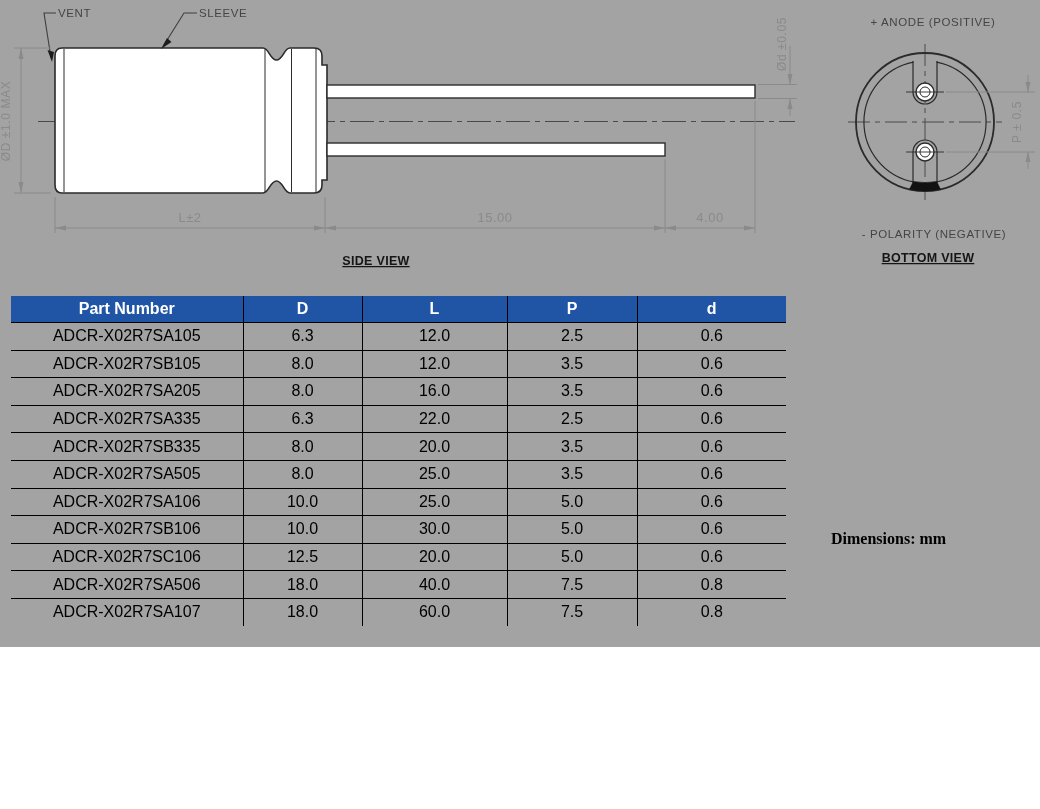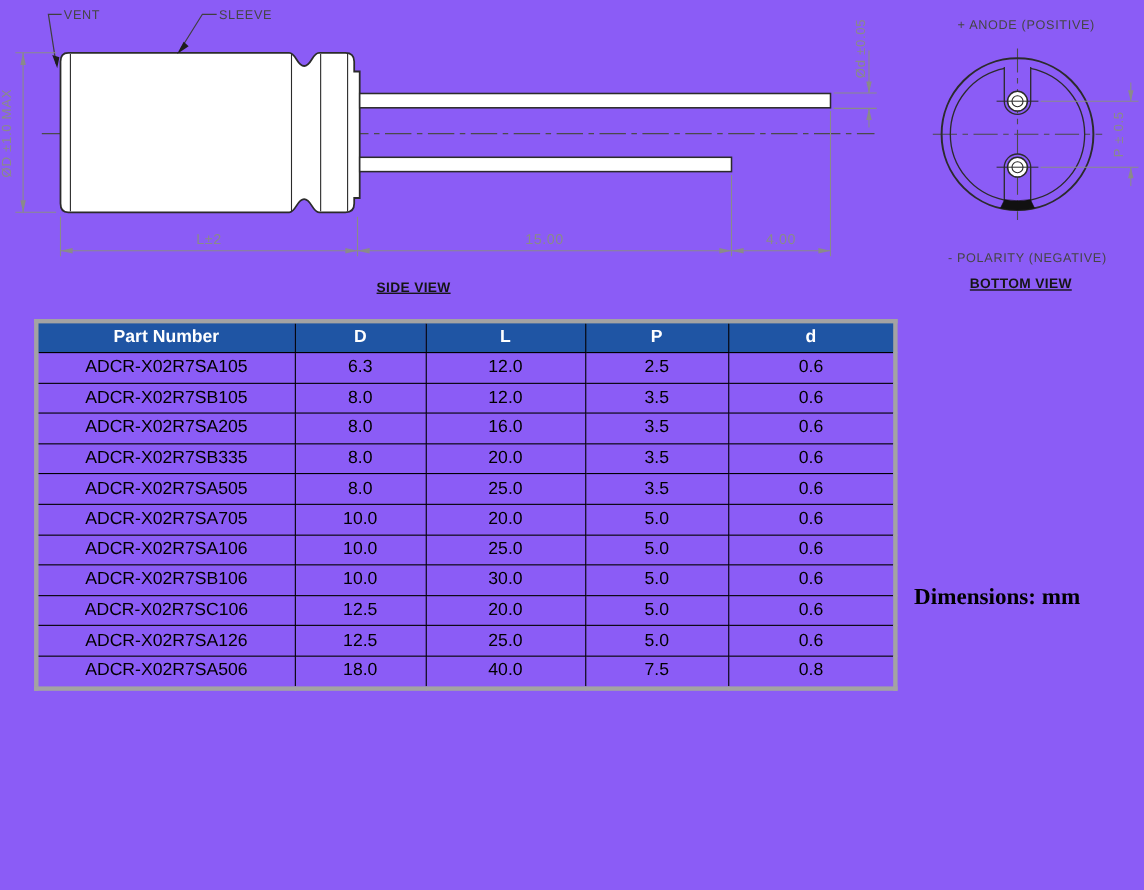--- a/index.html
+++ b/index.html
@@ -1,31 +1,31 @@
 <!DOCTYPE html>
 <html><head>
 <meta charset="utf-8">
 <style>
   html,body{margin:0;padding:0;background:#ffffff;}
-  .page{position:relative;width:1040px;height:809px;background:#8b5cf6;overflow:hidden;
+  .page{position:relative;width:1040px;height:647px;background:#a3a3a3;overflow:hidden;
         font-family:"Liberation Sans",sans-serif;}
   svg text{font-family:"Liberation Sans",sans-serif;}
   .dimtxt{fill:#8a8a8a;font-size:13px;letter-spacing:0.5px;}
   .calltxt{fill:#454545;font-size:11.5px;letter-spacing:0.6px;}
   .viewtitle{fill:#151515;font-size:12.5px;font-weight:bold;text-decoration:underline;letter-spacing:0.3px;}
   .vlabel{fill:#8a8a8a;font-size:12px;letter-spacing:0.6px;}
 
-  table.parts{position:absolute;left:31px;top:290px;width:781px;border-collapse:collapse;
-              table-layout:fixed;border:4px solid #a3a3a3;padding-left:12px;}
+  table.parts{position:absolute;left:5px;top:290px;width:781px;border-collapse:collapse;
+              table-layout:fixed;border:6px solid #a3a3a3;padding-left:12px;}
   table.parts th{background:#1f55a4;color:#ffffff;font-size:16px;font-weight:bold;
                  height:26px;border:1px solid #000;padding:0;text-align:center;}
   table.parts td{font-size:16px;color:#000;height:26.6px;border:1px solid #000;padding:0;
                  text-align:center;vertical-align:middle;}
   .units{position:absolute;left:831px;top:530px;width:200px;
-         font-family:"Liberation Serif",serif;font-weight:bold;font-size:21px;color:#000;}
+         font-family:"Liberation Serif",serif;font-weight:bold;font-size:16px;color:#000;}
 </style>
 </head>
 <body>
 
 <div class="page">
 
   <svg width="1040" height="286" viewBox="0 0 1040 286">
 
     <g>
 
@@ -154,74 +154,74 @@
           <td>0.6</td>
         </tr>
         <tr>
           <td>ADCR-X02R7SA205</td>
           <td>8.0</td>
           <td>16.0</td>
           <td>3.5</td>
           <td>0.6</td>
         </tr>
         <tr>
+          <td>ADCR-X02R7SA335</td>
+          <td>6.3</td>
+          <td>22.0</td>
+          <td>2.5</td>
+          <td>0.6</td>
+        </tr>
+        <tr>
           <td>ADCR-X02R7SB335</td>
           <td>8.0</td>
           <td>20.0</td>
           <td>3.5</td>
           <td>0.6</td>
         </tr>
         <tr>
           <td>ADCR-X02R7SA505</td>
           <td>8.0</td>
           <td>25.0</td>
           <td>3.5</td>
-          <td>0.6</td>
-        </tr>
-        <tr>
-          <td>ADCR-X02R7SA705</td>
-          <td>10.0</td>
-          <td>20.0</td>
-          <td>5.0</td>
           <td>0.6</td>
         </tr>
         <tr>
           <td>ADCR-X02R7SA106</td>
           <td>10.0</td>
           <td>25.0</td>
           <td>5.0</td>
           <td>0.6</td>
         </tr>
         <tr>
           <td>ADCR-X02R7SB106</td>
           <td>10.0</td>
           <td>30.0</td>
           <td>5.0</td>
           <td>0.6</td>
         </tr>
         <tr>
           <td>ADCR-X02R7SC106</td>
           <td>12.5</td>
           <td>20.0</td>
-          <td>5.0</td>
-          <td>0.6</td>
-        </tr>
-        <tr>
-          <td>ADCR-X02R7SA126</td>
-          <td>12.5</td>
-          <td>25.0</td>
           <td>5.0</td>
           <td>0.6</td>
         </tr>
         <tr>
           <td>ADCR-X02R7SA506</td>
           <td>18.0</td>
           <td>40.0</td>
           <td>7.5</td>
           <td>0.8</td>
         </tr>
+        <tr>
+          <td>ADCR-X02R7SA107</td>
+          <td>18.0</td>
+          <td>60.0</td>
+          <td>7.5</td>
+          <td>0.8</td>
+        </tr>
       </tbody>
   </table>
 
   
   <div class="units">Dimensions: mm</div>
 
 </div>
 
 </body></html>

